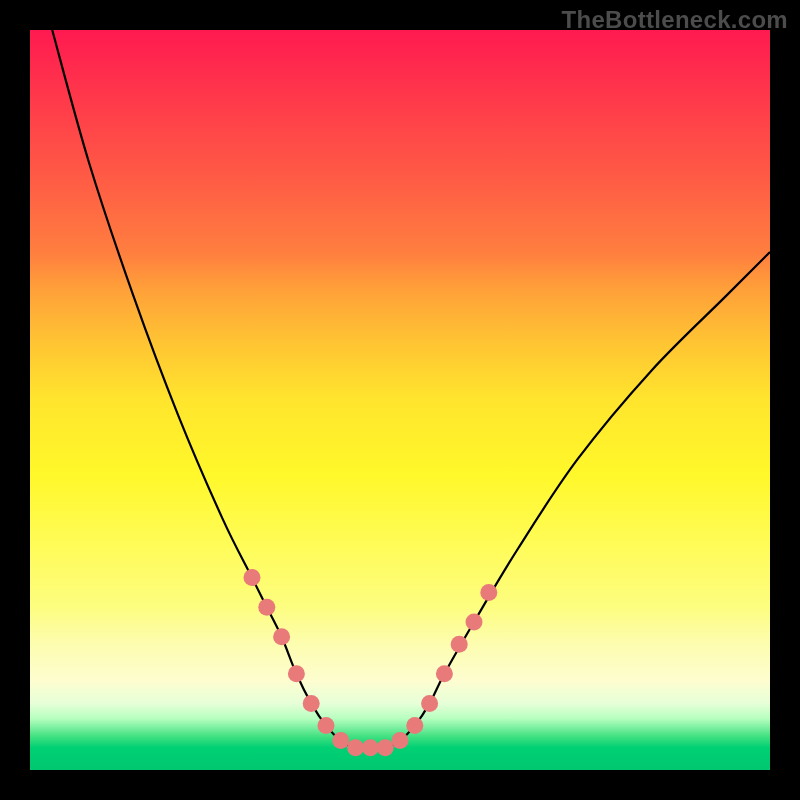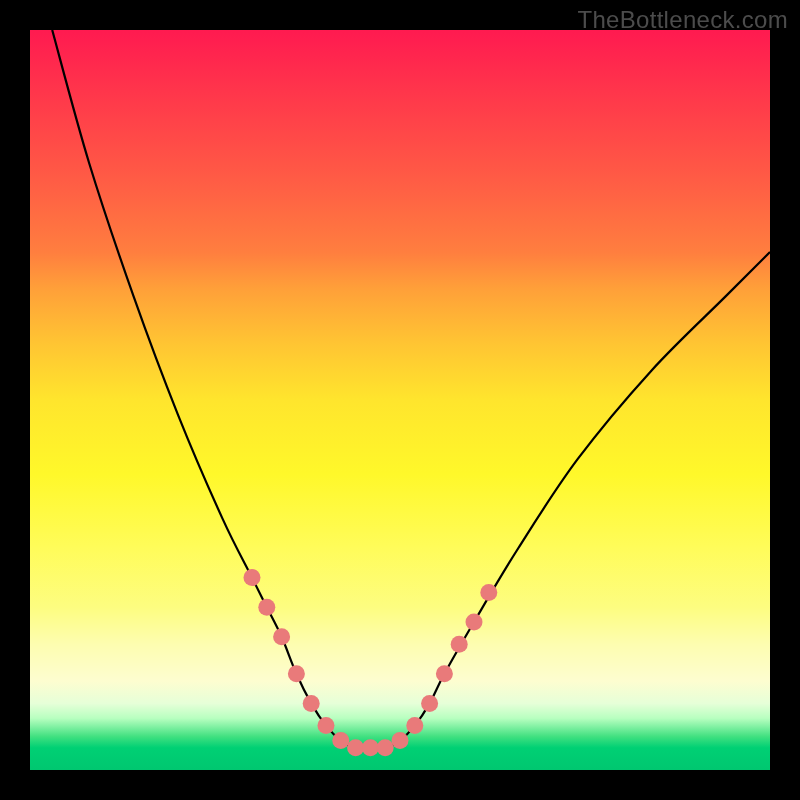--- a/index.html
+++ b/index.html
@@ -36,21 +36,21 @@
       #00d074 97%,
       #00c770 100%
     );
   }
   .watermark {
     position: absolute;
     top: 6px;
     right: 12px;
     color: #4c4c4c;
     font-size: 24px;
-    font-weight: 400;
+    font-weight: 700;
     letter-spacing: 0.3px;
   }
   svg.curve {
     position: absolute;
     left: 0;
     top: 0;
     width: 740px;
     height: 740px;
   }
   .curve path.main {

